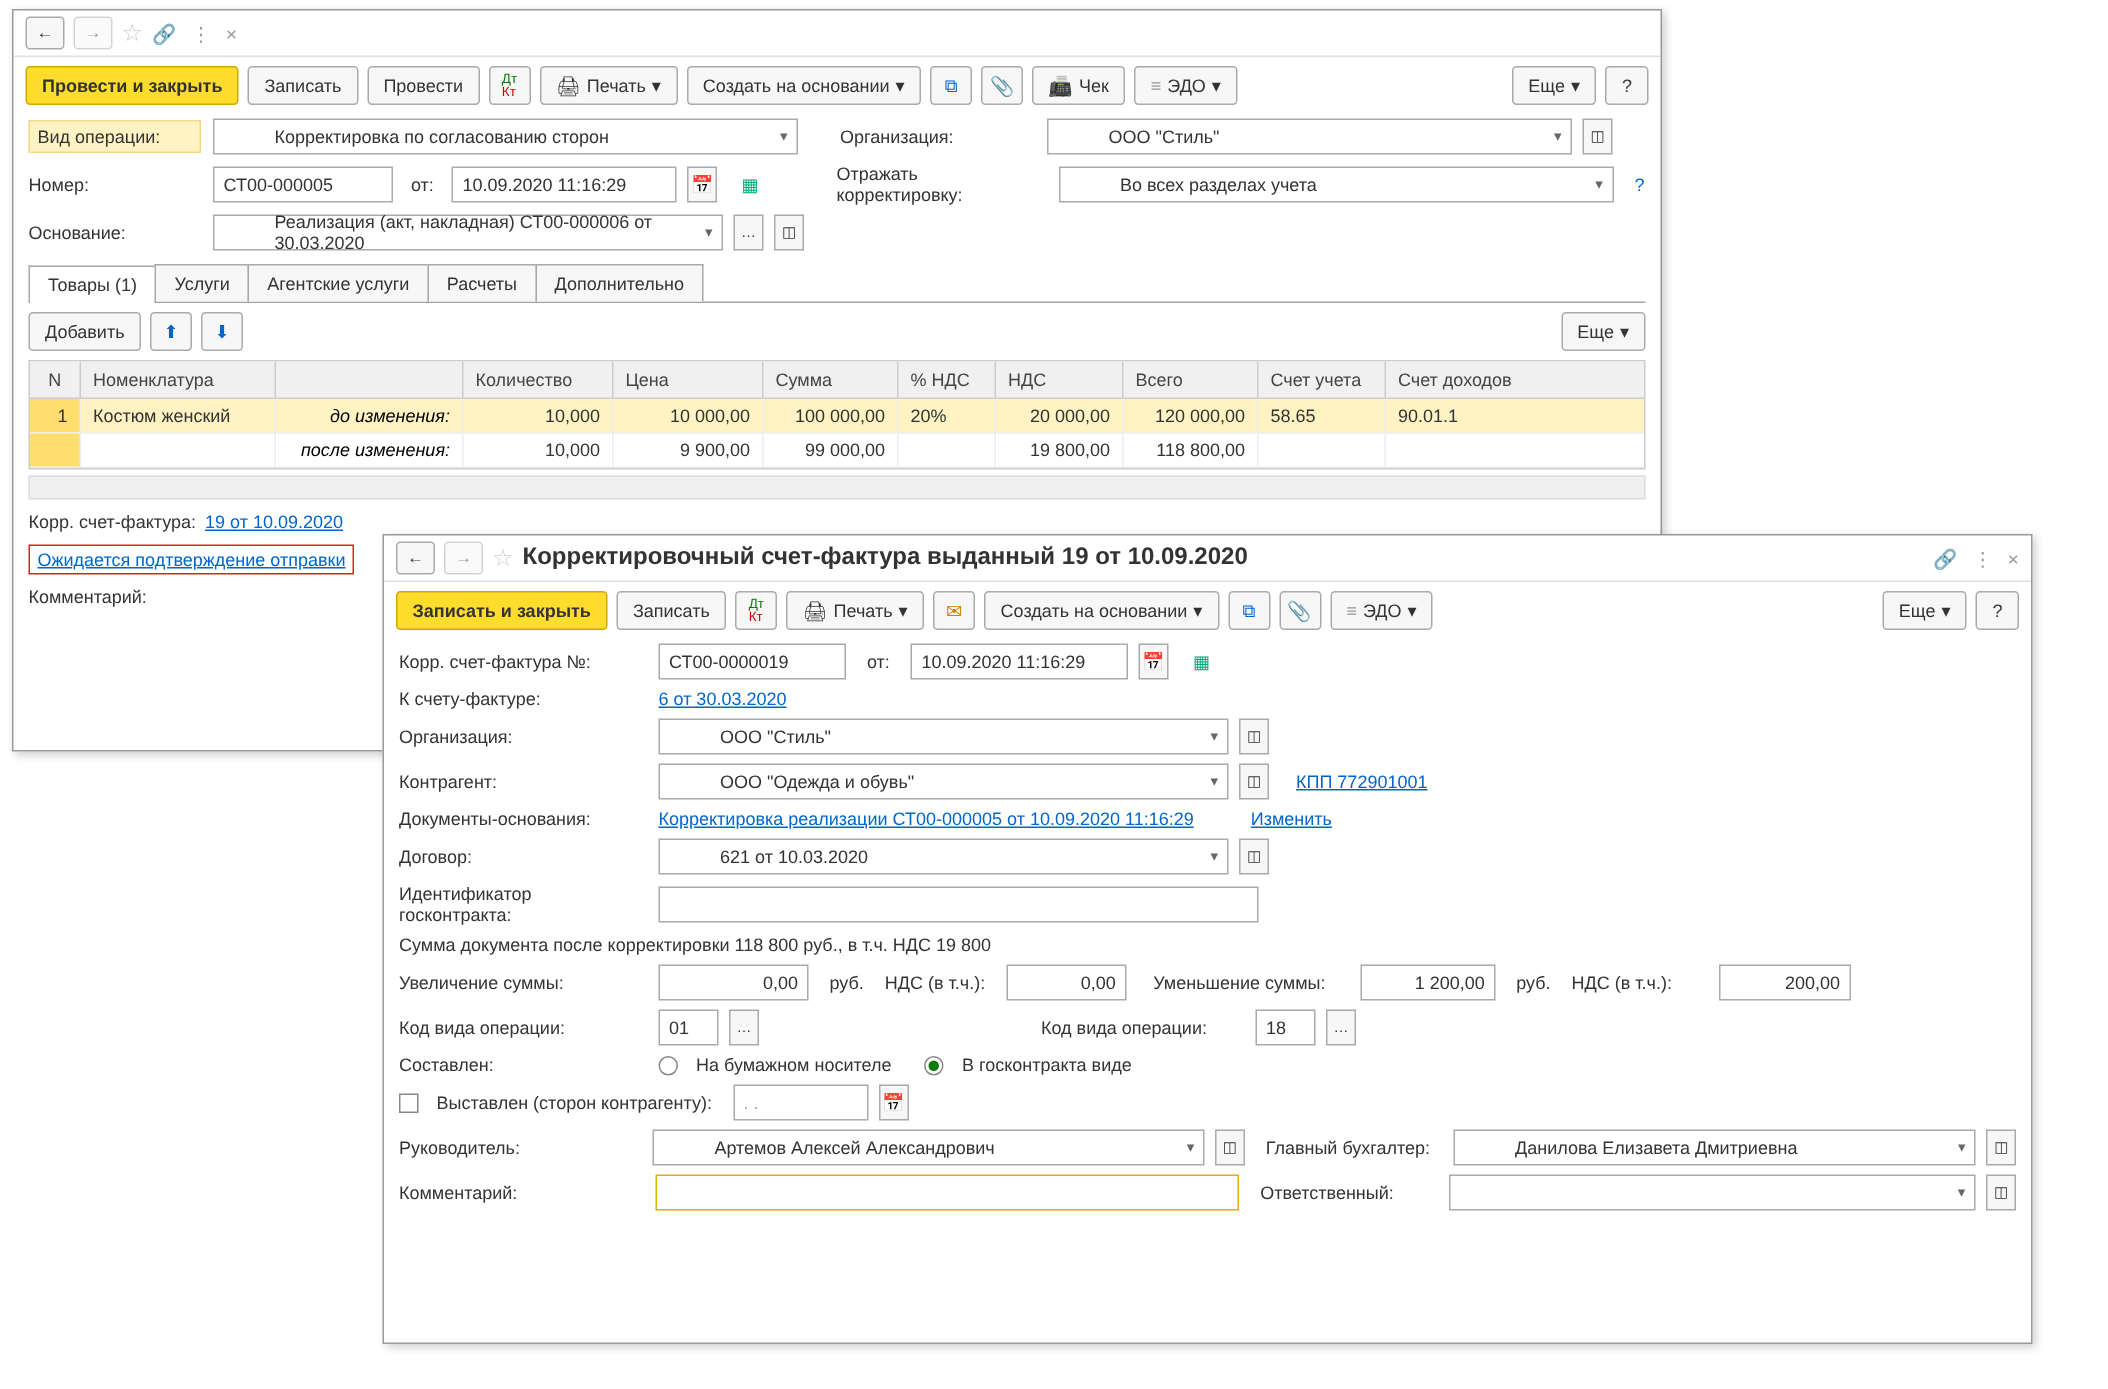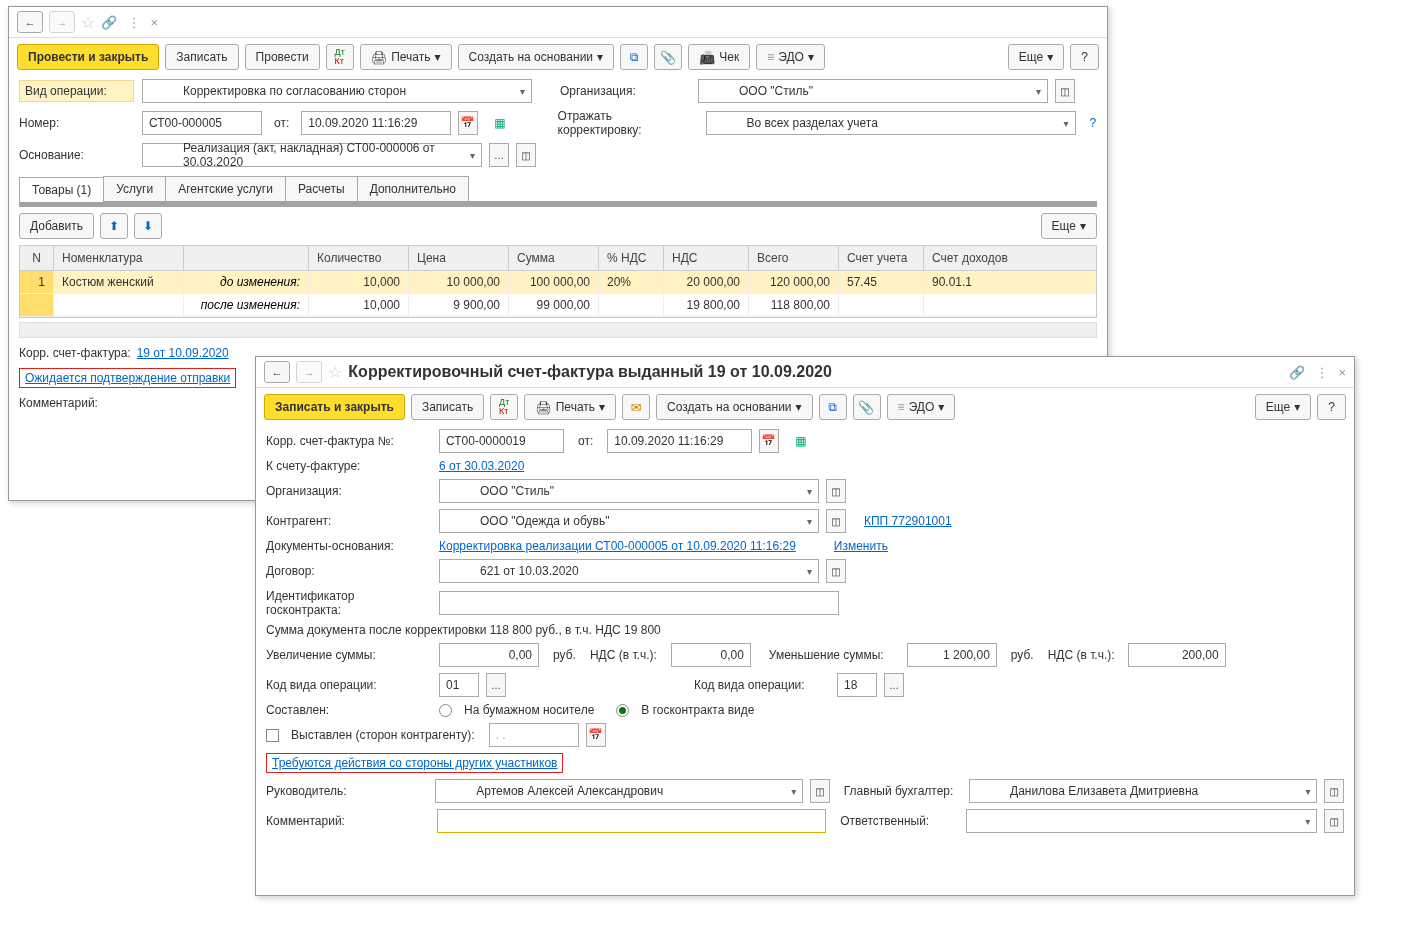--- a/index.html
+++ b/index.html
@@ -18,21 +18,21 @@
 .btn-primary { background: #ffdd2d; border-color: #d4a800; font-weight: bold; }
 .btn-icon { width: 28px; justify-content: center; padding: 0; }
 .form-row { display: flex; align-items: center; padding: 3px 10px; gap: 8px; }
 .form-label { width: 115px; color: #333; }
 .form-label.hl { background: #fff3c4; border: 1px solid #f0d98c; padding: 3px 5px; }
 .input { height: 24px; border: 1px solid #aaa; padding: 0 6px; background: #fff; display: inline-flex; align-items: center; }
 .select { position: relative; padding-right: 22px; padding-left: 40px; }
 .select::after { content: "▾"; position: absolute; right: 6px; top: 50%; transform: translateY(-50%); color: #666; font-size: 10px; }
 .ext-btn { width: 20px; height: 24px; border: 1px solid #aaa; background: #f7f7f7; display: inline-flex; align-items: center; justify-content: center; font-size: 10px; cursor: pointer; margin-left: -1px; }
 .link { color: #0066cc; text-decoration: underline; cursor: pointer; }
-.tabs { display: flex; border-bottom: 6px solid #a3a3a3; margin: 6px 10px 0 10px; }
+.tabs { display: flex; border-bottom: 1px solid #a3a3a3; margin: 6px 10px 0 10px; }
 .tab { padding: 5px 12px; border: 1px solid #aaa; border-bottom: none; margin-right: -1px; cursor: pointer; background: #f7f7f7; }
 .tab.active { background: #fff; position: relative; top: 1px; }
 .inner-toolbar { display: flex; align-items: center; padding: 6px 10px; gap: 6px; }
 .table { margin: 0 10px; border: 1px solid #ccc; }
 .table-head { display: flex; background: #f0f0f0; border-bottom: 1px solid #ccc; }
 .th { padding: 5px 8px; border-right: 1px solid #ccc; font-weight: normal; color: #444; }
 .table-row { display: flex; border-bottom: 1px solid #eee; }
 .td { padding: 4px 8px; border-right: 1px solid #eee; }
 .row-before { background: #fff3c4; }
 .n-cell { background: #ffdd6e; }
@@ -177,21 +177,21 @@
     <div class="table-row row-before">
       <span class="td n-cell rn" style="width:34px">1</span>
       <span class="td" style="width:130px">Костюм женский</span>
       <span class="td it" style="width:125px">до изменения:</span>
       <span class="td rn" style="width:100px">10,000</span>
       <span class="td rn" style="width:100px">10 000,00</span>
       <span class="td rn" style="width:90px">100 000,00</span>
       <span class="td" style="width:65px">20%</span>
       <span class="td rn" style="width:85px">20 000,00</span>
       <span class="td rn" style="width:90px">120 000,00</span>
-      <span class="td" style="width:85px">57.45</span>
+      <span class="td" style="width:85px">58.65</span>
       <span class="td" style="flex:1;border-right:none">90.01.1</span>
     </div>
     <div class="table-row">
       <span class="td n-cell" style="width:34px"></span>
       <span class="td" style="width:130px"></span>
       <span class="td it" style="width:125px">после изменения:</span>
       <span class="td rn" style="width:100px">10,000</span>
       <span class="td rn" style="width:100px">9 900,00</span>
       <span class="td rn" style="width:90px">99 000,00</span>
       <span class="td" style="width:65px"></span>
@@ -321,21 +321,21 @@
   <div class="form-row">
     <span class="form-label" style="width:165px">Увеличение суммы:</span>
     <span class="input rn" style="width:100px;justify-content:flex-end">0,00</span>
     <span style="margin:0 6px">руб.</span>
     <span>НДС (в т.ч.):</span>
     <span class="input rn" style="width:80px;justify-content:flex-end;margin-left:6px">0,00</span>
     <span class="form-label" style="width:130px;margin-left:10px">Уменьшение суммы:</span>
     <span class="input rn" style="width:90px;justify-content:flex-end">1 200,00</span>
     <span style="margin:0 6px">руб.</span>
     <span>НДС (в т.ч.):</span>
-    <span class="input rn" style="width:98px;justify-content:flex-end;margin-left:5px">200,00</span>
+    <span class="input rn" style="width:88px;justify-content:flex-end;margin-left:23px">200,00</span>
   </div>
 
   <div class="form-row">
     <span class="form-label" style="width:165px">Код вида операции:</span>
     <span class="input" style="width:40px">01</span>
     <span class="ext-btn">…</span>
     <span class="form-label" style="width:135px;margin-left:180px">Код вида операции:</span>
     <span class="input" style="width:40px">18</span>
     <span class="ext-btn">…</span>
   </div>
@@ -350,25 +350,20 @@
 
   <div class="form-row">
     <span class="checkbox"></span>
     <span>Выставлен (сторон контрагенту):</span>
     <span class="input" style="width:90px;color:#aaa;margin-left:6px">. .</span>
     <span class="ext-btn">
         <span class="cal-icon">📅</span>
       </span>
   </div>
 
-  <div class="form-row">
-    <span class="redbox">
-      <span class="link">Требуются действия со стороны других участников</span>
-    </span>
-  </div>
 
   <div class="form-row">
     <span class="form-label" style="width:165px">Руководитель:</span>
     <span class="input select" style="width:375px">Артемов Алексей Александрович</span>
     <span class="ext-btn">◫</span>
     <span class="form-label" style="width:120px;margin-left:6px">Главный бухгалтер:</span>
     <span class="input select" style="width:355px">Данилова Елизавета Дмитриевна</span>
     <span class="ext-btn">◫</span>
   </div>
 

